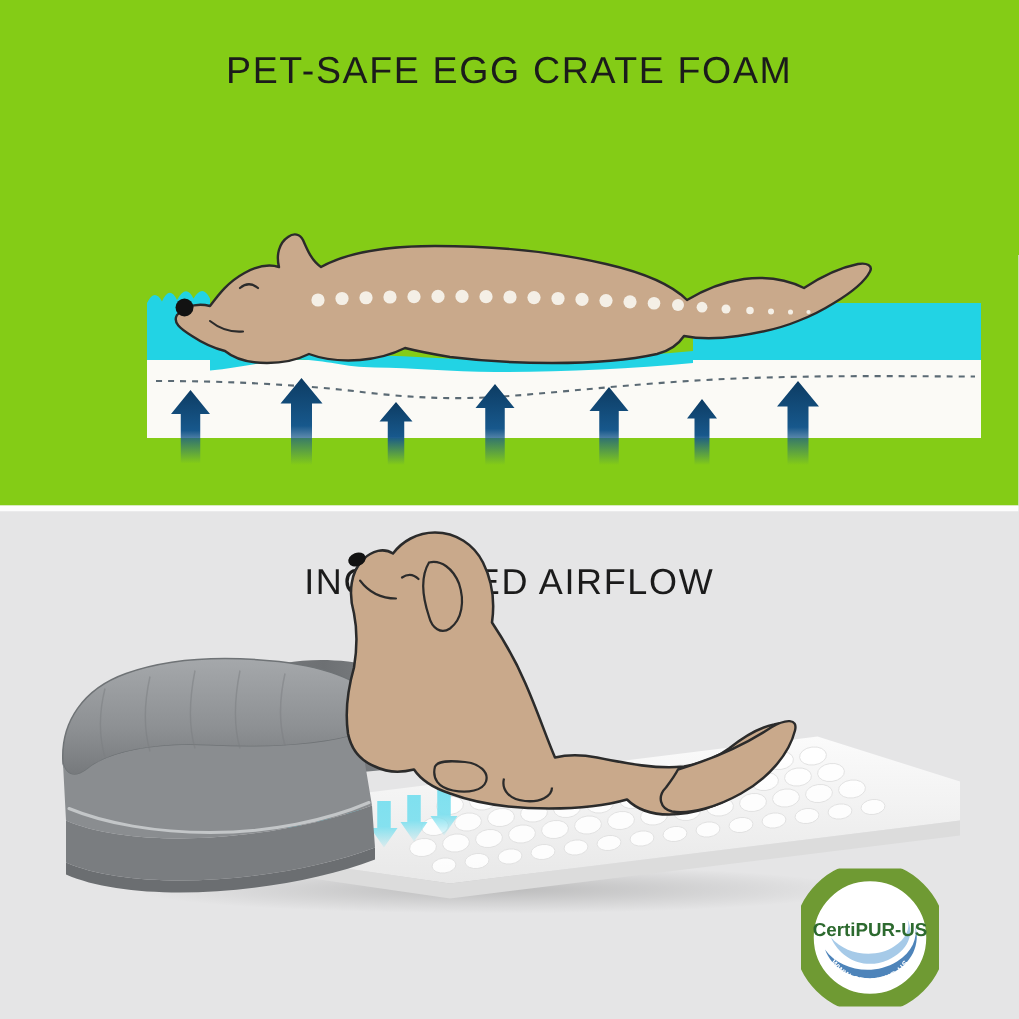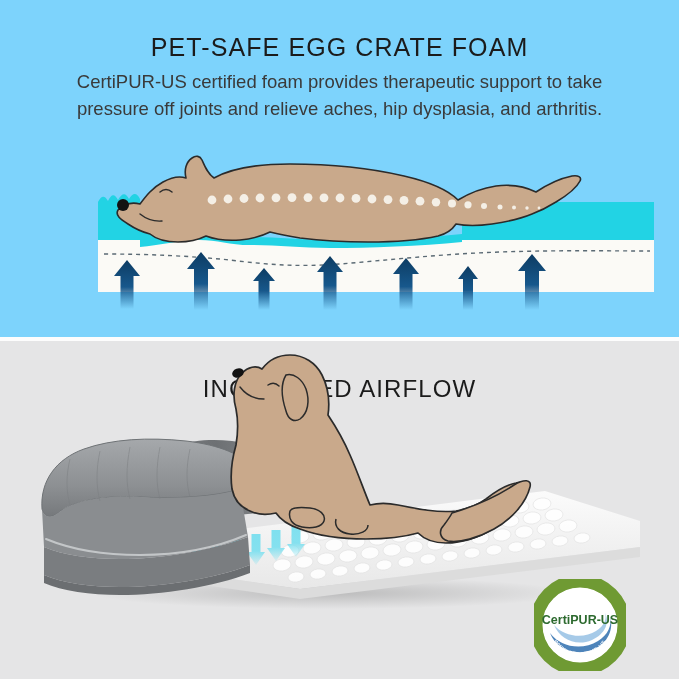--- a/index.html
+++ b/index.html
@@ -4,21 +4,21 @@
 <style>
   html,body{margin:0;padding:0;}
   body{
     width:679px;height:679px;
     background:#e5e5e6;
     font-family:"Liberation Sans",sans-serif;
     overflow:hidden;
     position:relative;
   }
   .panel{position:absolute;left:0;width:679px;overflow:hidden;}
-  #panel-top{top:0;height:337px;background:#7dd3fc;}
+  #panel-top{top:0;height:337px;background:#84cc16;}
   #divider{position:absolute;top:337px;left:0;width:679px;height:4px;background:#fdfdfd;}
   #panel-bottom{top:341px;height:338px;background:#e5e5e6;}
 
   .title{
     text-align:center;
     color:#1b1b1b;
     font-size:25px;
     letter-spacing:1.1px;
     font-weight:400;
     margin:0;
@@ -41,24 +41,20 @@
   #top-art{position:absolute;top:132px;left:0;}
   #bottom-art{position:absolute;top:400px;left:0;}
 </style>
 </head>
 <body>
 
 <div class="panel" id="panel-top">
 
   <div class="title" id="top-title">PET-SAFE EGG CRATE FOAM</div>
 
-  <div class="subtitle">
-    <span>CertiPUR-US certified foam provides therapeutic support to take</span>
-    <span>pressure off joints and relieve aches, hip dysplasia, and arthritis.</span>
-  </div>
 
   <svg id="top-art" width="679" height="205" viewBox="0 0 679 205">
     <defs>
       <linearGradient id="arrowGrad" x1="0" y1="0" x2="0" y2="1">
         <stop offset="0%" stop-color="#0d3c63"></stop>
         <stop offset="55%" stop-color="#17588c"></stop>
         <stop offset="100%" stop-color="#17588c" stop-opacity="0"></stop>
       </linearGradient>
       <clipPath id="baseClip">
         <rect x="98" y="108" width="556" height="52"></rect>

